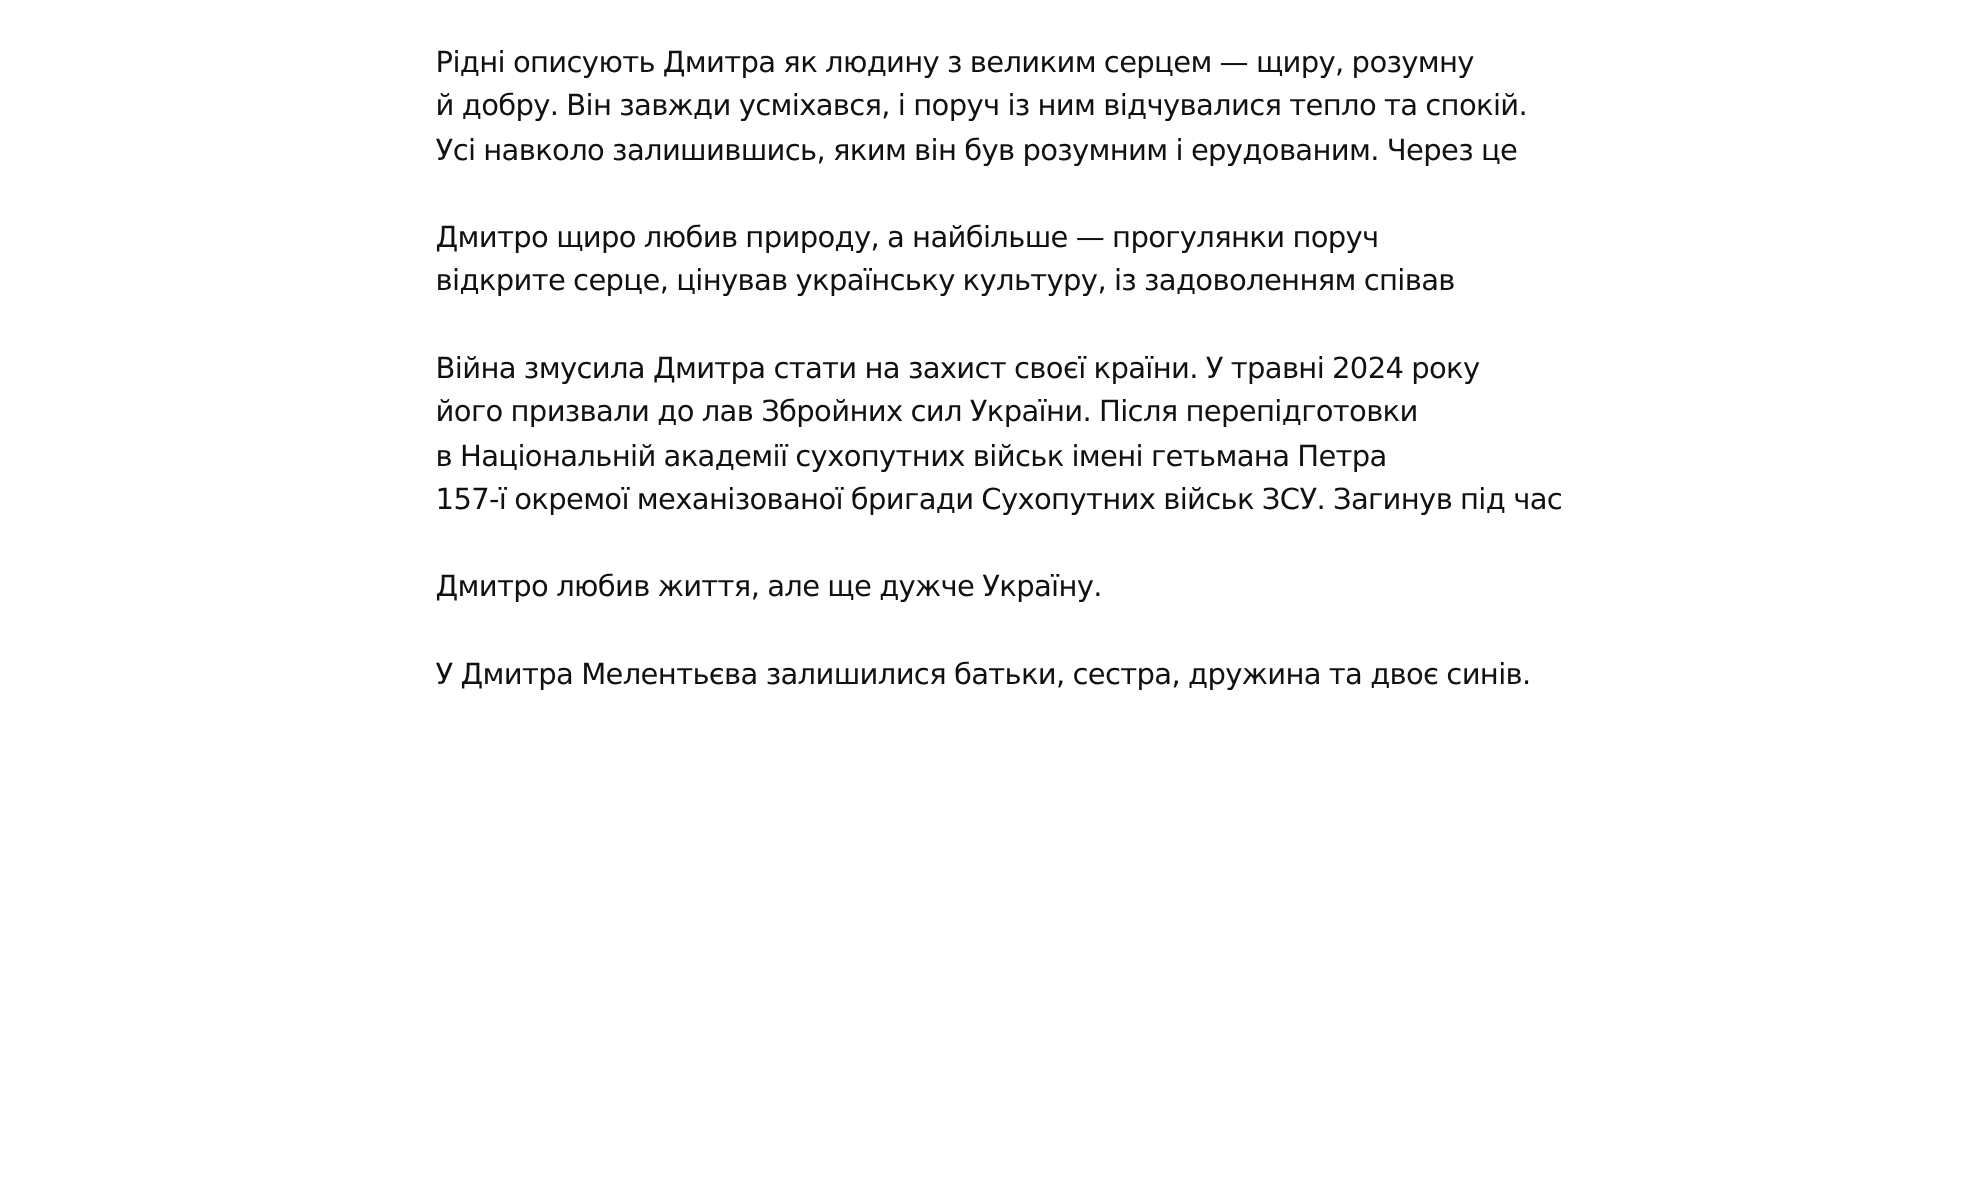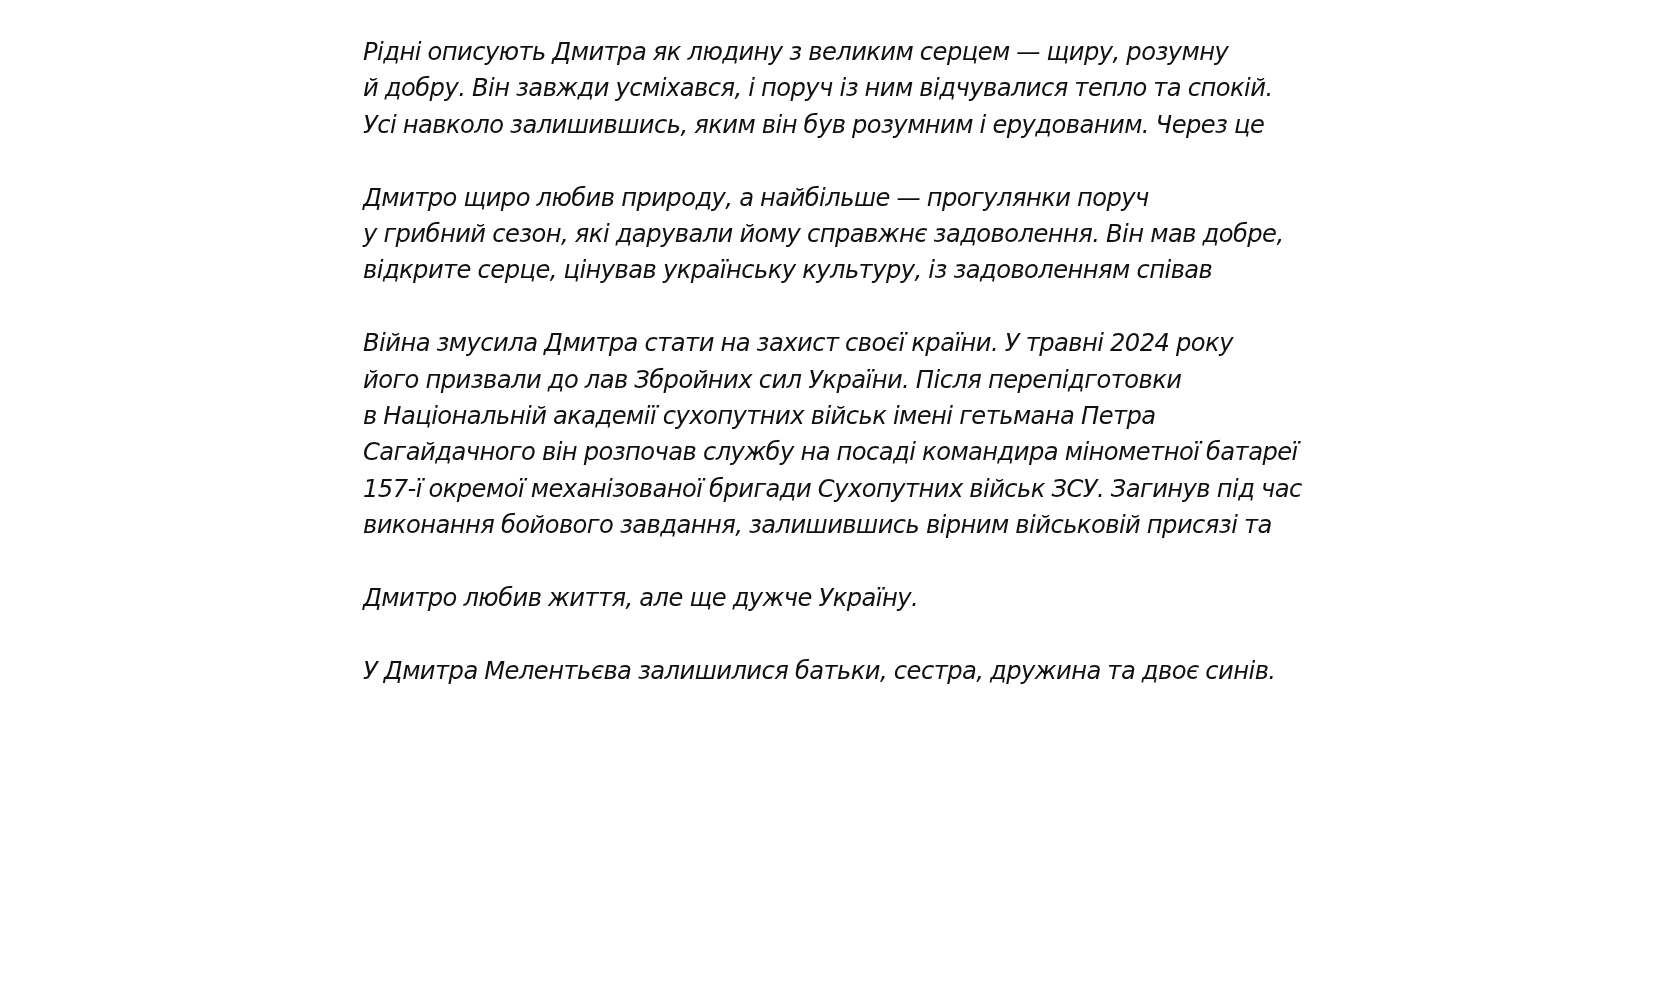--- a/index.html
+++ b/index.html
@@ -21,51 +21,47 @@
       color: #111111;
       font-family: "DejaVu Sans", sans-serif;
       font-size: 24.2px;
       line-height: 36.4px;
       letter-spacing: -0.55px;
       word-spacing: -0.5px;
     }
     .para {
       margin: 0 0 36.4px 0;
       text-indent: 39px;
-      font-style: italic;
     }
     .line {
       display: block;
       white-space: nowrap;
     }
   </style>
 </head>
 <body>
 
 <div class="page">
 
   <p class="para">
     <span class="line">Рідні описують Дмитра як людину з великим серцем — щиру, розумну</span>
     <span class="line">й добру. Він завжди усміхався, і поруч із ним відчувалися тепло та спокій.</span>
     <span class="line">Усі навколо залишившись, яким він був розумним і ерудованим. Через це</span>
   </p>
 
   <p class="para">
     <span class="line">Дмитро щиро любив природу, а найбільше — прогулянки поруч</span>
-    <span class="line">у грибний сезон, які дарували йому справжнє задоволення. Він мав добре,</span>
     <span class="line">відкрите серце, цінував українську культуру, із задоволенням співав</span>
   </p>
 
   <p class="para">
     <span class="line">Війна змусила Дмитра стати на захист своєї країни. У травні 2024 року</span>
     <span class="line">його призвали до лав Збройних сил України. Після перепідготовки</span>
     <span class="line">в Національній академії сухопутних військ імені гетьмана Петра</span>
-    <span class="line">Сагайдачного він розпочав службу на посаді командира мінометної батареї</span>
     <span class="line">157-ї окремої механізованої бригади Сухопутних військ ЗСУ. Загинув під час</span>
-    <span class="line">виконання бойового завдання, залишившись вірним військовій присязі та</span>
   </p>
 
   <p class="para">
     <span class="line">Дмитро любив життя, але ще дужче Україну.</span>
   </p>
 
   <p class="para">
     <span class="line">У Дмитра Мелентьєва залишилися батьки, сестра, дружина та двоє синів.</span>
   </p>
 

